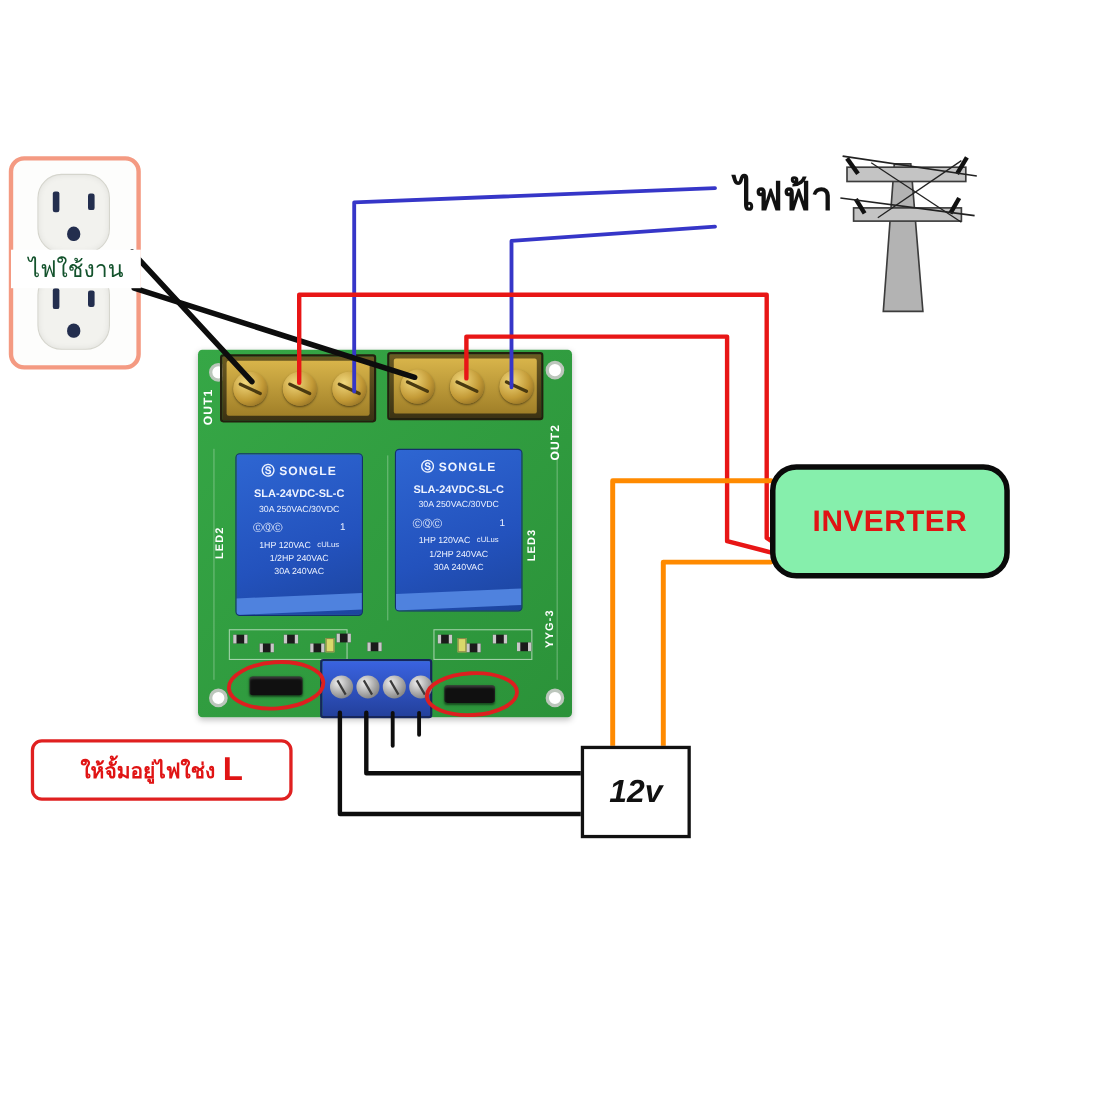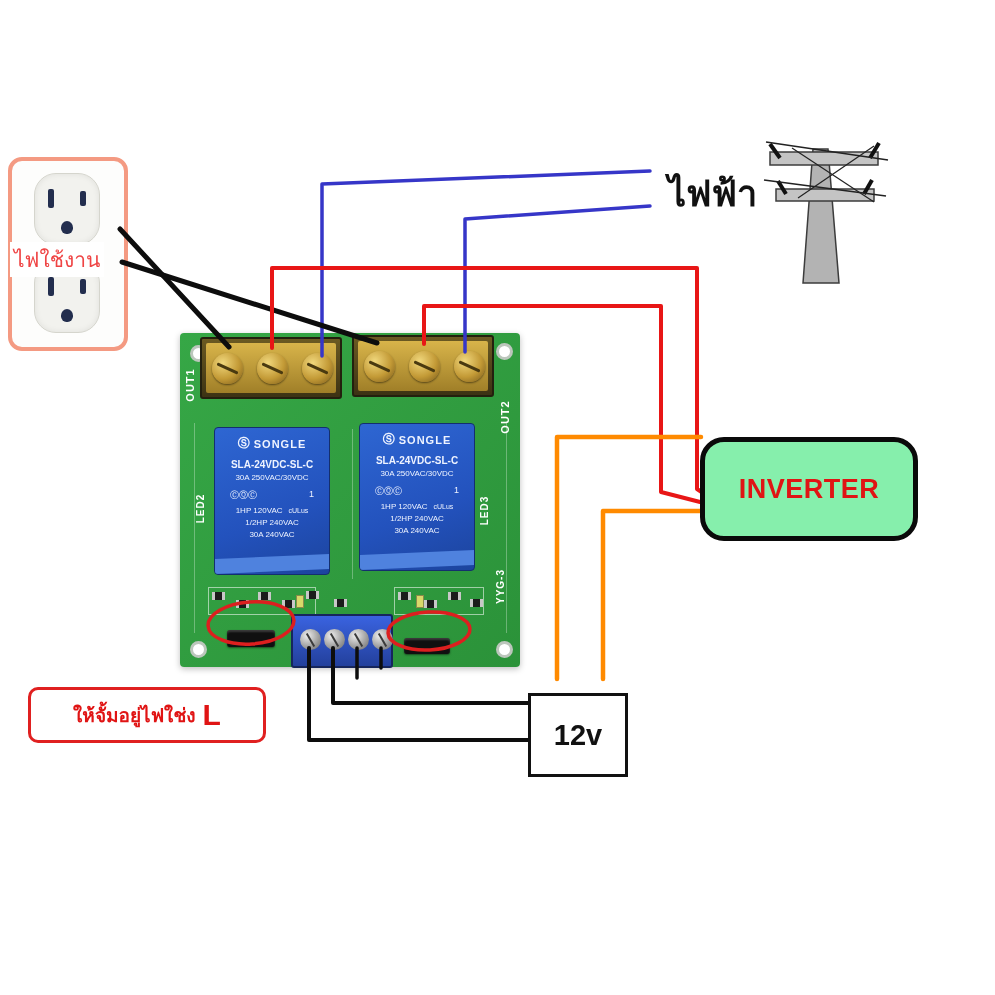--- a/index.html
+++ b/index.html
@@ -1,33 +1,33 @@
 <!DOCTYPE html>
 <html><head>
 <meta charset="utf-8">
 <style>
   html,body{margin:0;padding:0;background:#ffffff;}
   .stage{position:relative;width:995px;height:995px;background:#ffffff;overflow:hidden;
          font-family:"Liberation Sans",sans-serif;}
-  .abs{position:absolute;margin-top:15px;}
+  .abs{position:absolute;}
 
   
   .outlet{left:8px;top:142px;width:112px;height:186px;border:4px solid #f49a82;
           border-radius:14px;background:#fdfdfc;z-index:1;}
   .receptacle{position:absolute;left:22px;width:64px;height:70px;background:#f2f2ee;
           border:1px solid #d5d5cd;border-radius:22px;box-shadow:inset 0 0 6px rgba(0,0,0,.08);}
   .r1{top:12px}.r2{top:100px}
   .slot{position:absolute;top:15px;width:6px;height:19px;background:#232e4e;border-radius:2px;}
   .slot.left{left:13px}.slot.right{right:13px;height:15px;top:17px}
   .ground{position:absolute;bottom:10px;left:50%;transform:translateX(-50%);
           width:12px;height:13px;background:#232e4e;border-radius:50% 50% 45% 45%;}
   .outlet-screw{position:absolute;left:50%;top:88px;transform:translateX(-50%);
           width:9px;height:9px;border-radius:50%;background:#c4c4c0;border:1px solid #9a9a96;}
-  .outlet-caption{left:10px;top:227px;z-index:6;background:#ffffff;color:#ef4444;
-          font-size:21px;padding:1px 4px;white-space:nowrap;text-align:center;}
+  .outlet-caption{left:10px;top:227px;z-index:6;background:#ffffff;color:#14532d;
+          font-size:21px;padding:1px 16px;white-space:nowrap;text-align:center;}
 
   
   .board{left:180px;top:318px;width:340px;height:334px;z-index:1;border-radius:4px;
          background:linear-gradient(135deg,#36a746,#2b9239);box-shadow:0 2px 6px rgba(0,0,0,.25);}
   .hole{position:absolute;width:17px;height:17px;border-radius:50%;background:#ffffff;
         border:3px solid #bcc6bc;box-sizing:border-box;}
   .tblock{position:absolute;height:62px;width:142px;background:linear-gradient(#6b5a22,#3c3214);
         border:2px solid #23200e;border-radius:3px;box-sizing:border-box;}
   .tblock::before{content:"";position:absolute;inset:4px;border-radius:2px;
         background:linear-gradient(#d8b44a,#a07f28);}
@@ -68,21 +68,21 @@
   
   .wire-layer{position:absolute;left:0;top:0;z-index:5;pointer-events:none;}
 
   
   .grid-caption{left:668px;top:150px;z-index:6;color:#111111;font-size:36px;font-weight:600;white-space:nowrap;}
   .inverter-box{left:700px;top:422px;width:208px;height:94px;z-index:6;background:#86efac;
         border:5px solid #0a0a0a;border-radius:24px;display:flex;align-items:center;justify-content:center;}
   .inverter-box span{color:#e01414;font-size:27px;font-weight:bold;letter-spacing:.5px;}
   .adapter-box{left:528px;top:678px;width:94px;height:78px;z-index:6;background:#ffffff;
         border:3px solid #111111;display:flex;align-items:center;justify-content:center;}
-  .adapter-box span{color:#111111;font-size:29px;font-weight:bold;}
+  .adapter-box span{color:#111111;font-size:29px;font-weight:bold;font-style:italic;}
   .adapter-caption{left:494px;top:764px;z-index:6;color:#e01414;font-size:29px;font-weight:bold;white-space:nowrap;}
   .note-box{left:28px;top:672px;width:232px;height:50px;z-index:6;background:#ffffff;
         border:3px solid #e02020;border-radius:10px;display:flex;align-items:center;justify-content:center;gap:7px;}
   .note-text{color:#e01414;font-size:19px;font-weight:bold;white-space:nowrap;}
   .note-hl{color:#e01414;font-size:30px;font-weight:bold;}
 </style>
 </head>
 <body>
 
 <div class="stage">

